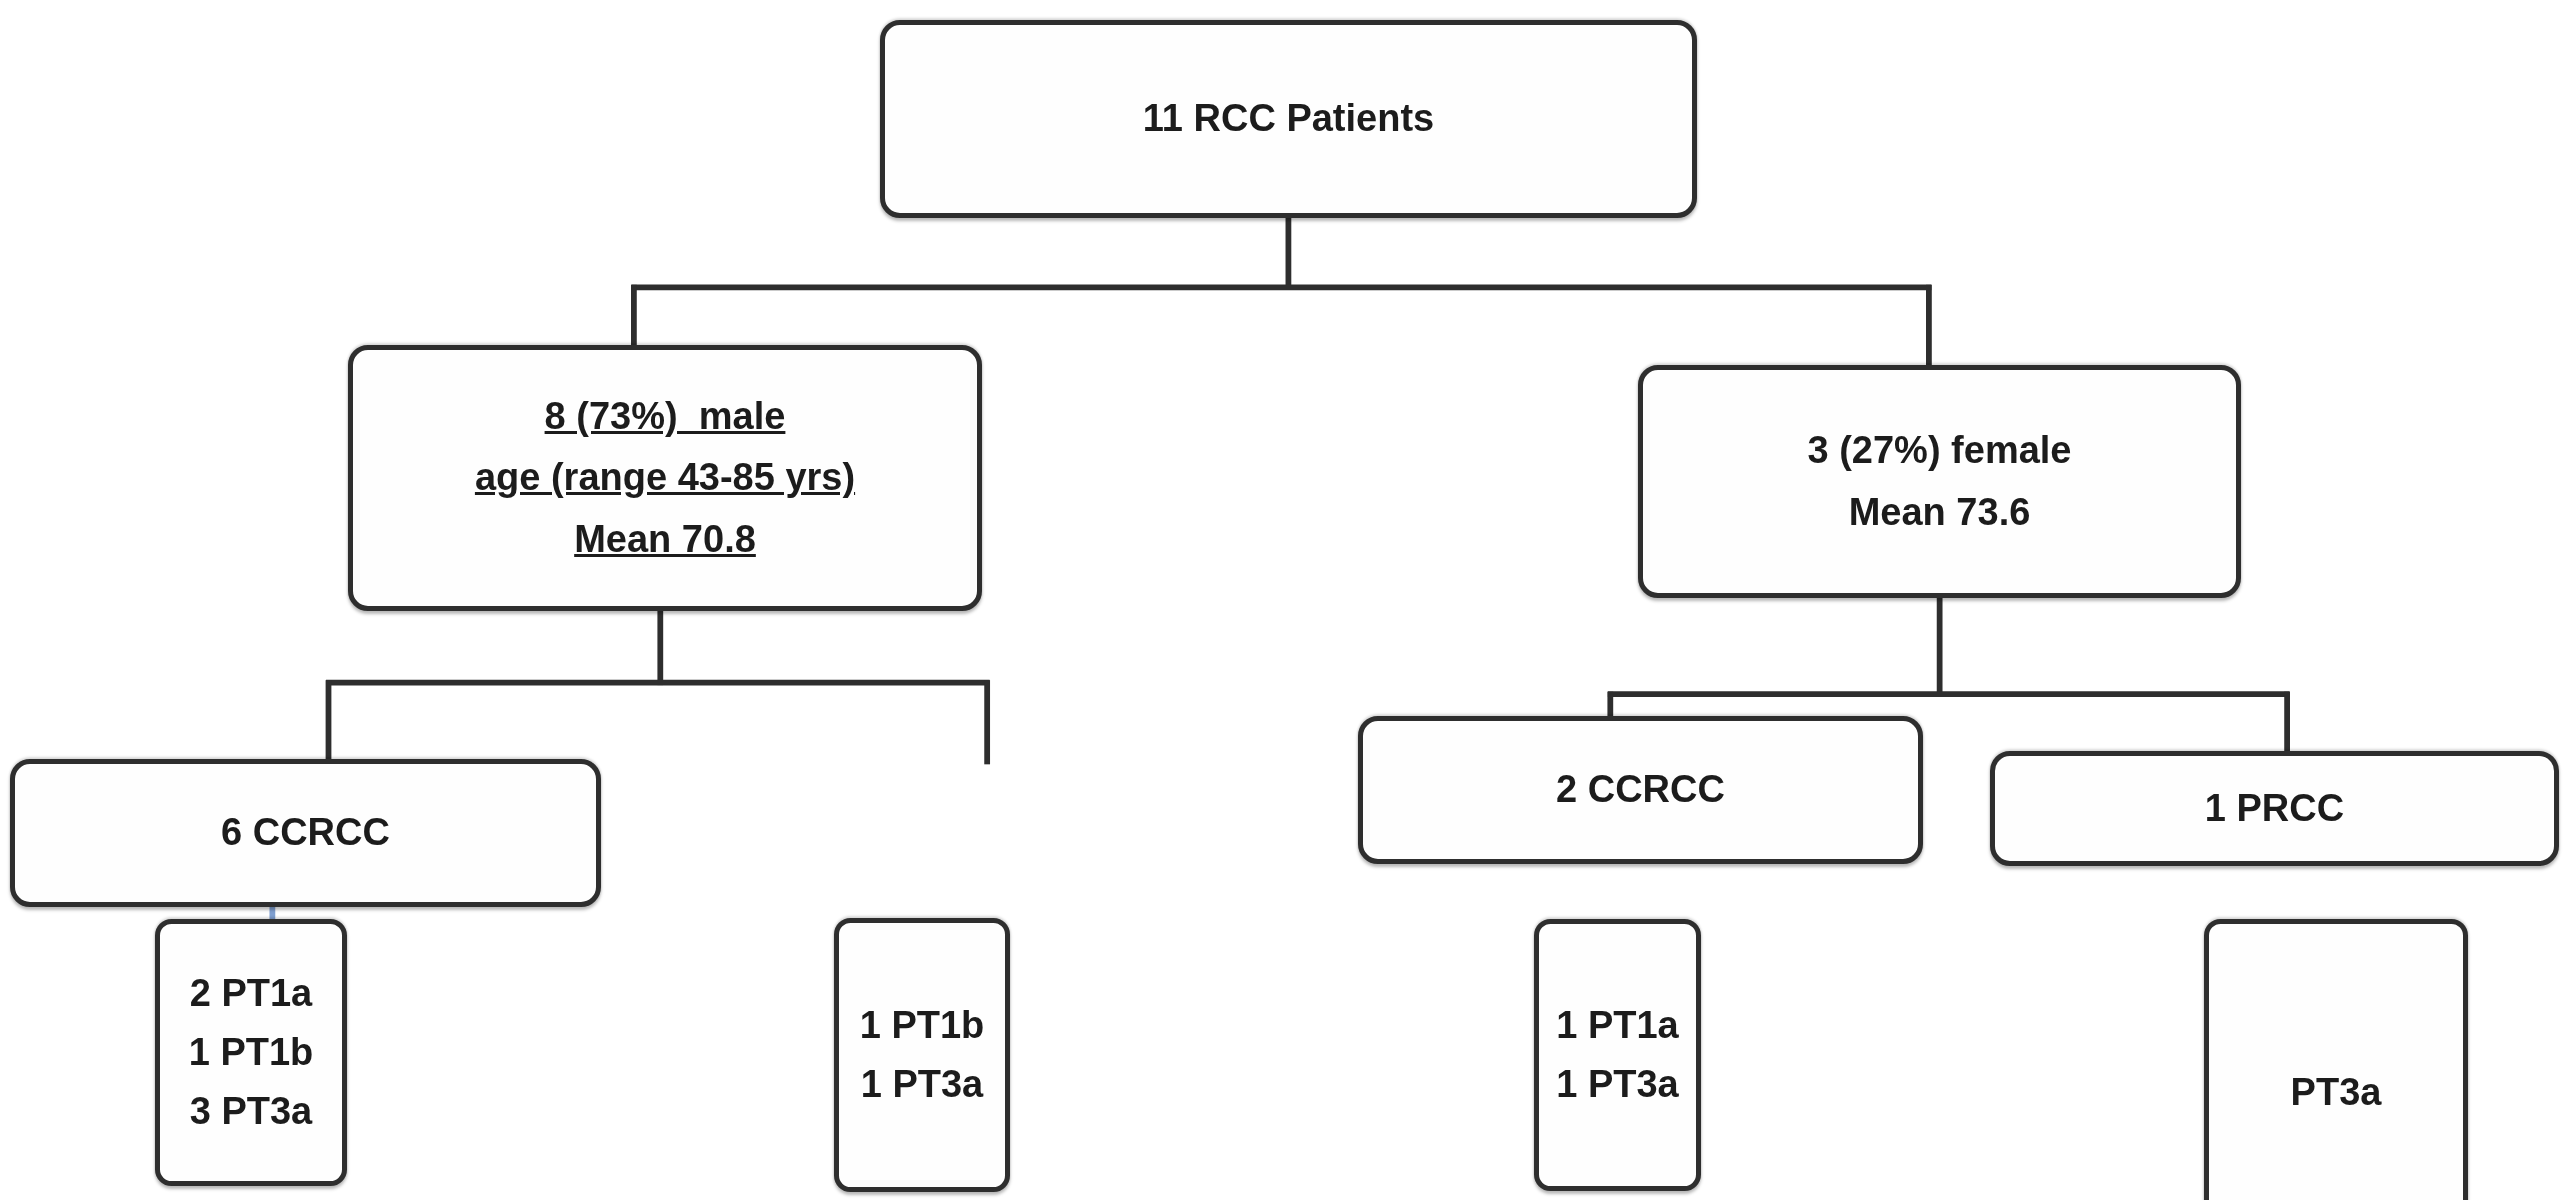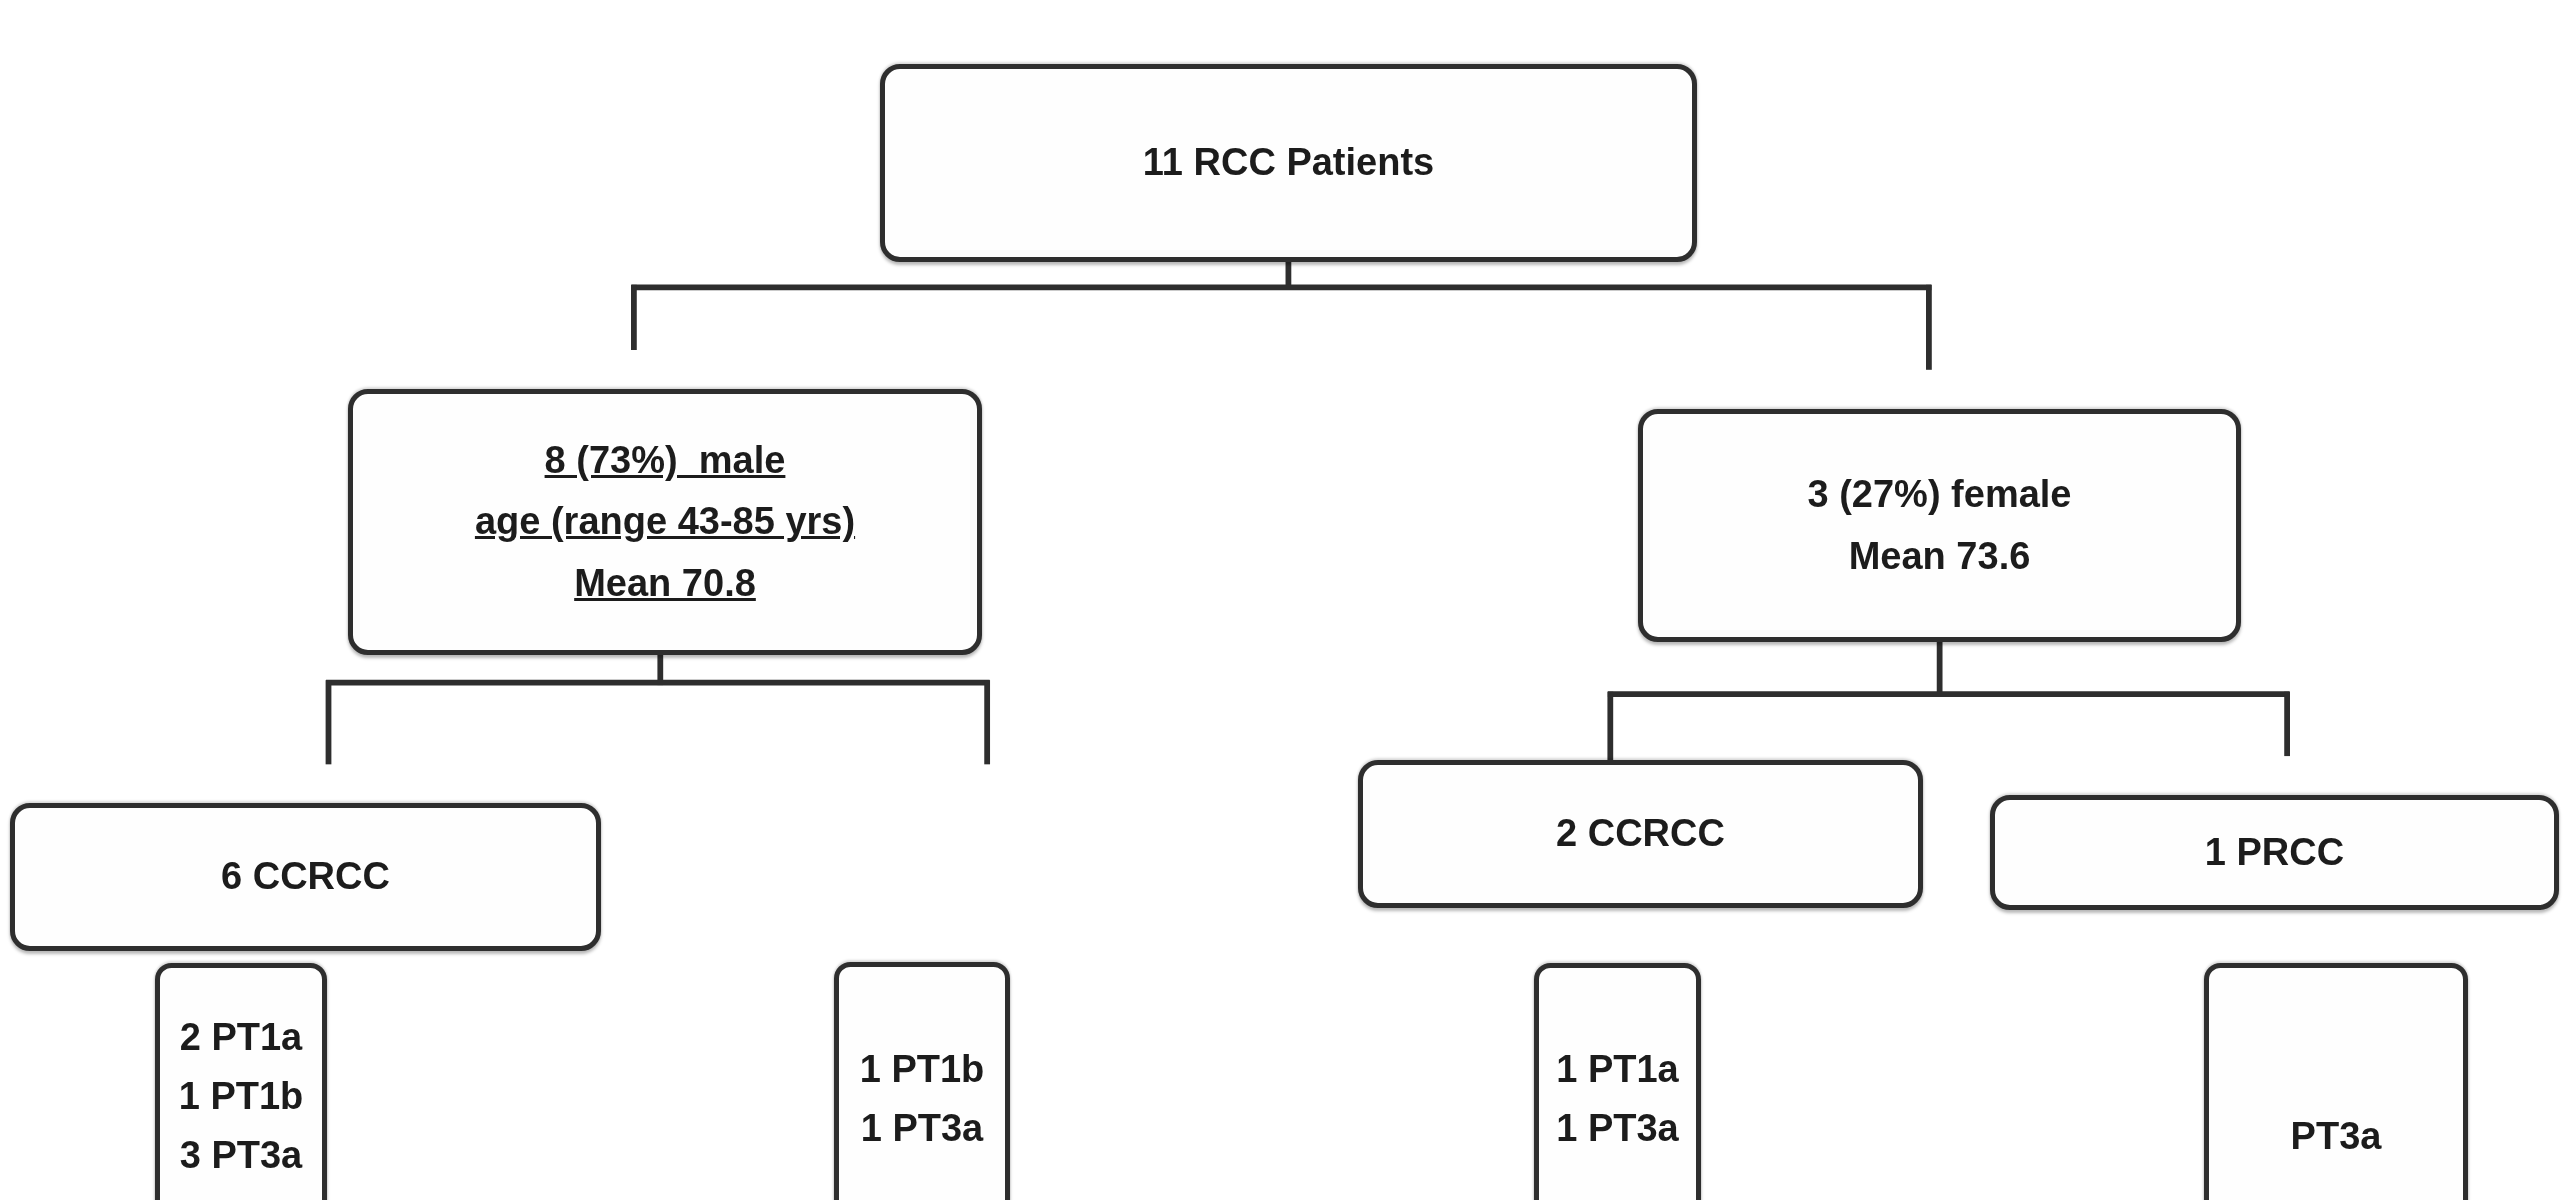--- a/index.html
+++ b/index.html
@@ -31,21 +31,20 @@
     border:5.8px solid var(--c-border);
     border-radius:20px;
     display:flex;flex-direction:column;
     align-items:center;justify-content:center;
     text-align:center;
     font-weight:bold;
     font-size:38px;
     color:var(--c-text);
     line-height:1.62;
     box-shadow:0 2.5px 3.3px rgba(0,0,0,0.28), 0 -1.7px 2.5px rgba(0,0,0,0.14);
-    margin-top:44px;
   }
   .node .label{white-space:pre-wrap;}
   .node.leaf{line-height:1.55;border-radius:16.5px;}
 </style>
 </head>
 <body>
 
 <div class="canvas">
 
   <svg class="wires" viewBox="0 0 3121 1455" aria-hidden="true">
@@ -89,21 +88,21 @@
 
 
   <div class="node" style="left:1358px;top:716px;width:565px;height:148px;">
     <div class="label">2 CCRCC</div>
   </div>
 
   <div class="node" style="left:1990px;top:751px;width:569px;height:115px;">
     <div class="label">1 PRCC</div>
   </div>
 
-  <div class="node leaf" style="left:155px;top:919px;width:172px;height:267px;">
+  <div class="node leaf" style="left:155px;top:919px;width:192px;height:267px;">
     <div class="label">2 PT1a</div>
     <div class="label">1 PT1b</div>
     <div class="label">3 PT3a</div>
   </div>
 
   <div class="node leaf" style="left:834px;top:918px;width:176px;height:274px;">
     <div class="label">1 PT1b</div>
     <div class="label">1 PT3a</div>
   </div>
 

